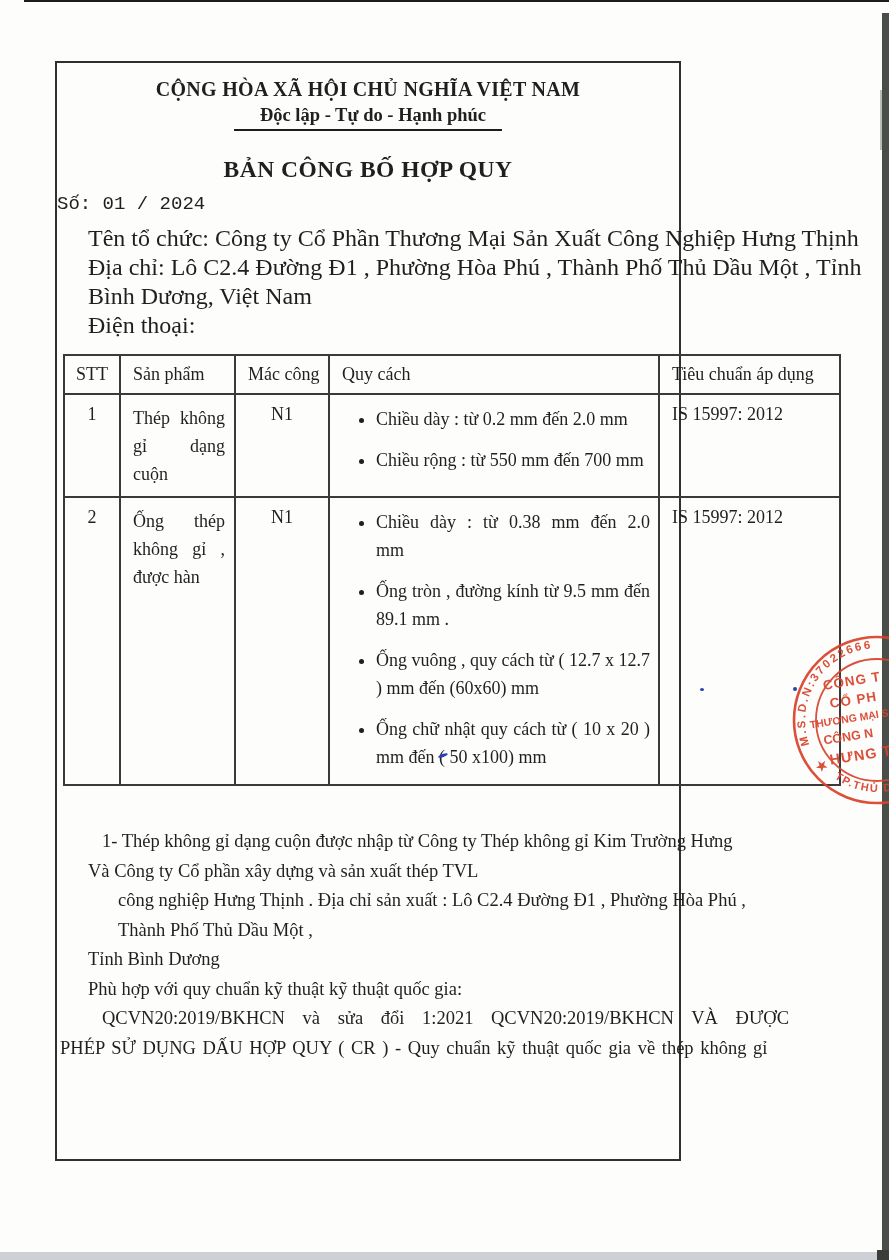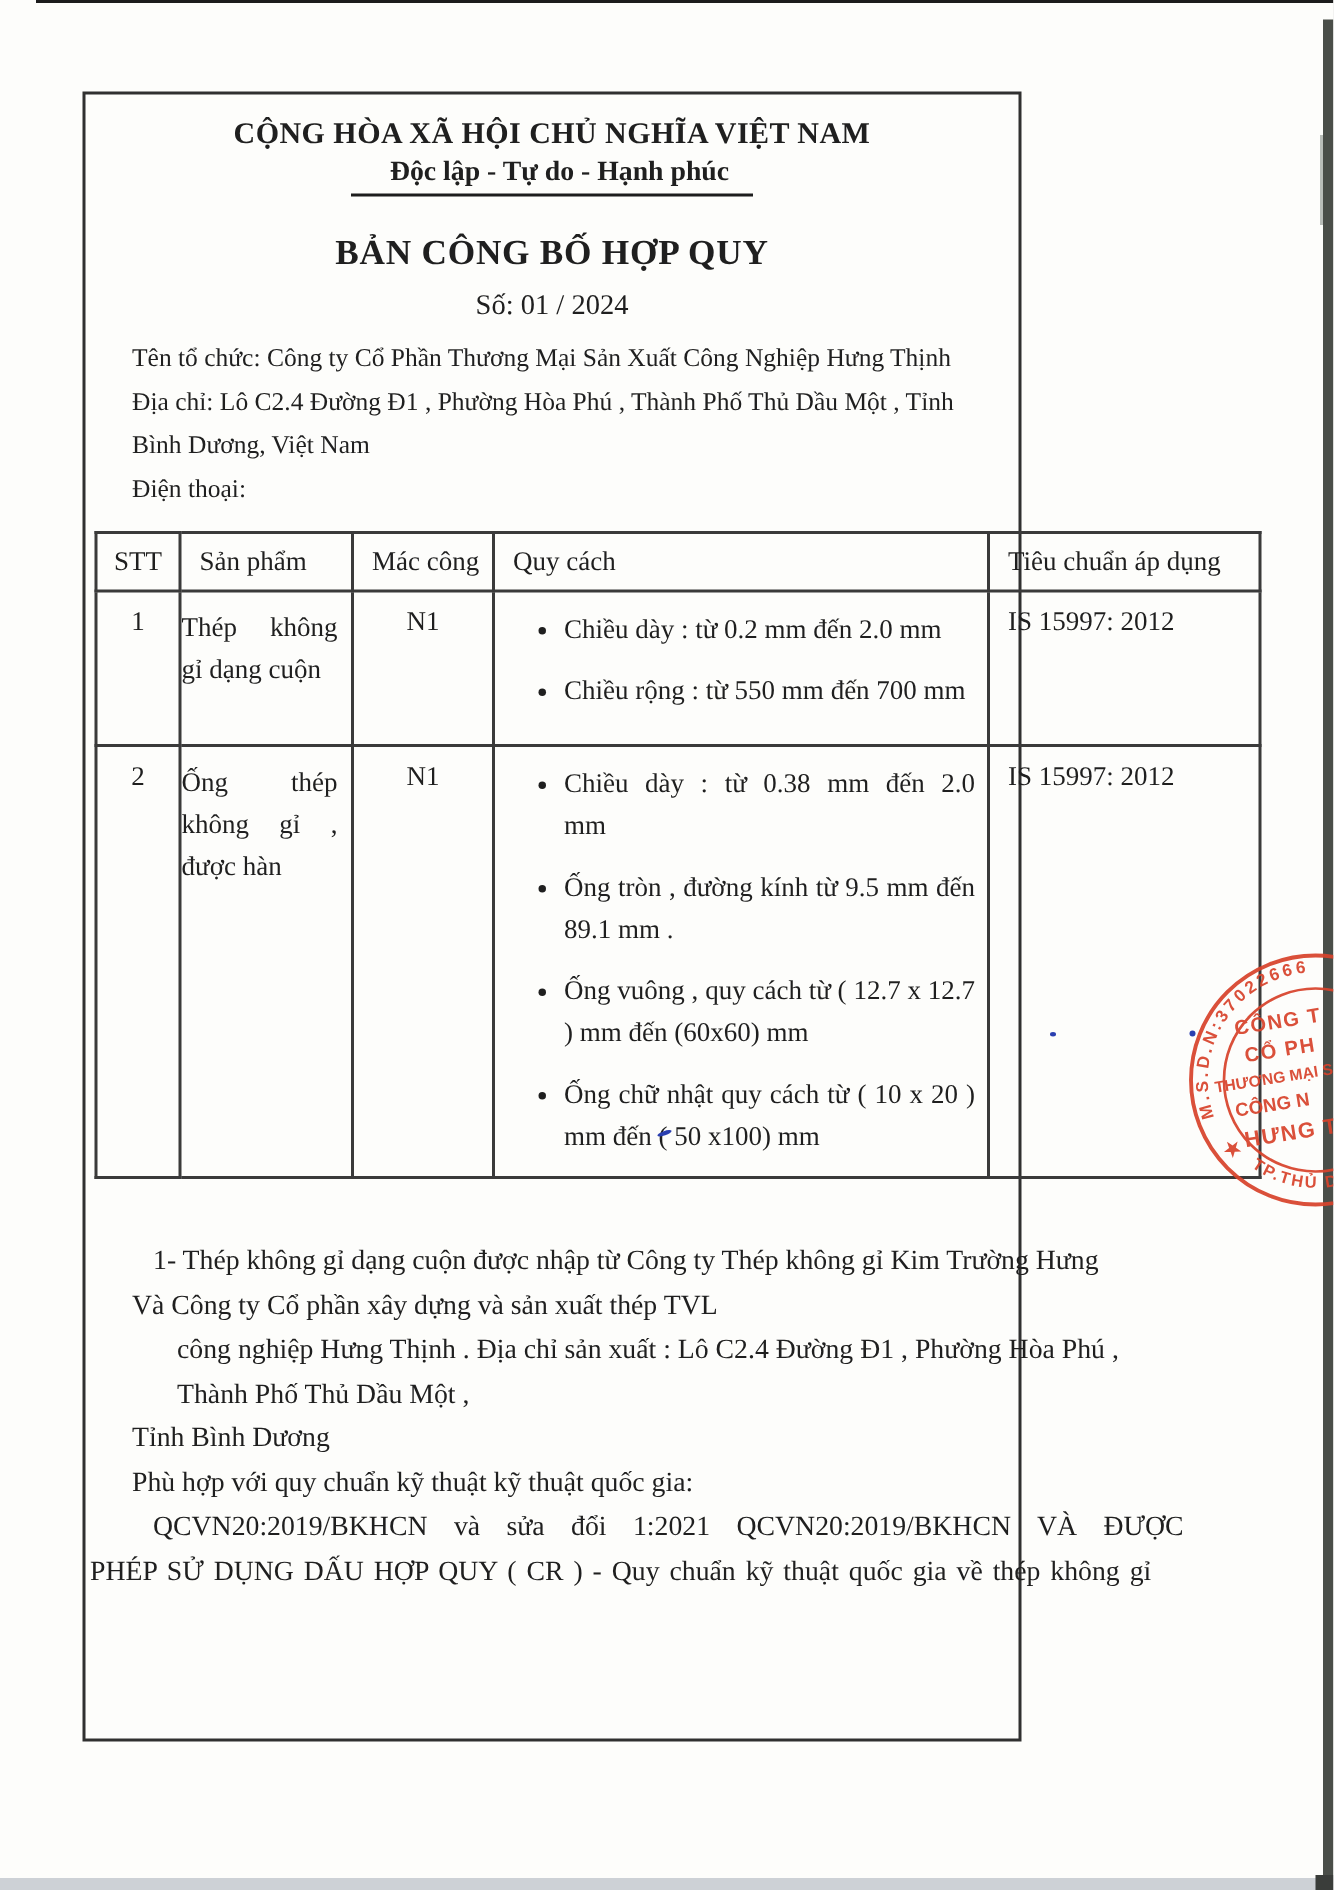--- a/index.html
+++ b/index.html
@@ -12,36 +12,36 @@
   .scan-bottom{position:absolute;left:0;bottom:0;width:889px;height:8px;background:#cdd1d6;}
   .scan-corner{position:absolute;right:0;bottom:0;width:12px;height:10px;background:#3a3d3a;}
   
   .frame{position:absolute;left:55px;top:61px;width:626px;height:1100px;
          border:2px solid #303030;box-sizing:border-box;background:transparent;}
   .motto1{margin:14px 4px 0 4px;text-align:center;font-weight:bold;font-size:20px;line-height:24px;letter-spacing:.3px;}
   .motto2-wrap{text-align:center;margin-top:2px;}
   .motto2{display:inline-block;font-weight:bold;font-size:18.5px;line-height:24px;
           border-bottom:2.5px solid #1d1d1d;padding:0 16px 2px 26px;}
   .doc-title{margin-top:24px;text-align:center;font-weight:bold;font-size:23.5px;line-height:28px;letter-spacing:.5px;}
-  .doc-number{margin-top:9px;text-align:center;font-size:19px;line-height:24px;}
-  .paras{margin:8px 12px 0 31px;font-size:17px;line-height:29px;font-family:Liberation Serif, serif;}
+  .doc-number{margin-top:9px;font-size:19px;line-height:24px;font-family:Liberation Mono, monospace;}
+  .paras{margin:8px 12px 0 31px;font-size:24px;line-height:29px;font-family:Liberation Serif, serif;}
   .paras .line{white-space:nowrap;}
   .sub{margin-left:7px;}
   .bold{font-weight:bold;}
   
   .table-wrap{margin:14px 0 0 6px;}
   table{border-collapse:collapse;width:776px;table-layout:fixed;}
   th,td{border:2px solid #3a3a3a;font-size:18px;font-weight:normal;overflow:hidden;}
   thead tr{height:39px;}
   th{vertical-align:middle;text-align:left;padding:0 0 0 12px;border-radius:19px;}
   th.c{text-align:center;padding:0;}
   tbody td{vertical-align:top;}
   tr.r1{height:103px;} tr.r2{height:232px;}
   .td-stt{text-align:center;padding-top:9px;}
-  .td-prod{padding:9px 9px 0 0;text-align:justify;line-height:28px;}
+  .td-prod{padding:9px 9px 0 12px;text-align:justify;line-height:28px;}
   .td-grade{text-align:center;padding-top:9px;margin-top:31px;}
   .td-spec{padding:10px 0 0 0;}
   .td-spec ul{margin:0;padding:0 8px 0 46px;}
   .td-spec li{margin-bottom:13px;text-align:justify;line-height:28px;}
   .ws2{word-spacing:2.5px;}
   .td-std{padding:9px 6px 0 12px;}
   
   .notes{margin:41px 10px 0 31px;font-size:18.5px;line-height:29.5px;}
   .nl{white-space:nowrap;}
   .ind1{padding-left:14px;}

